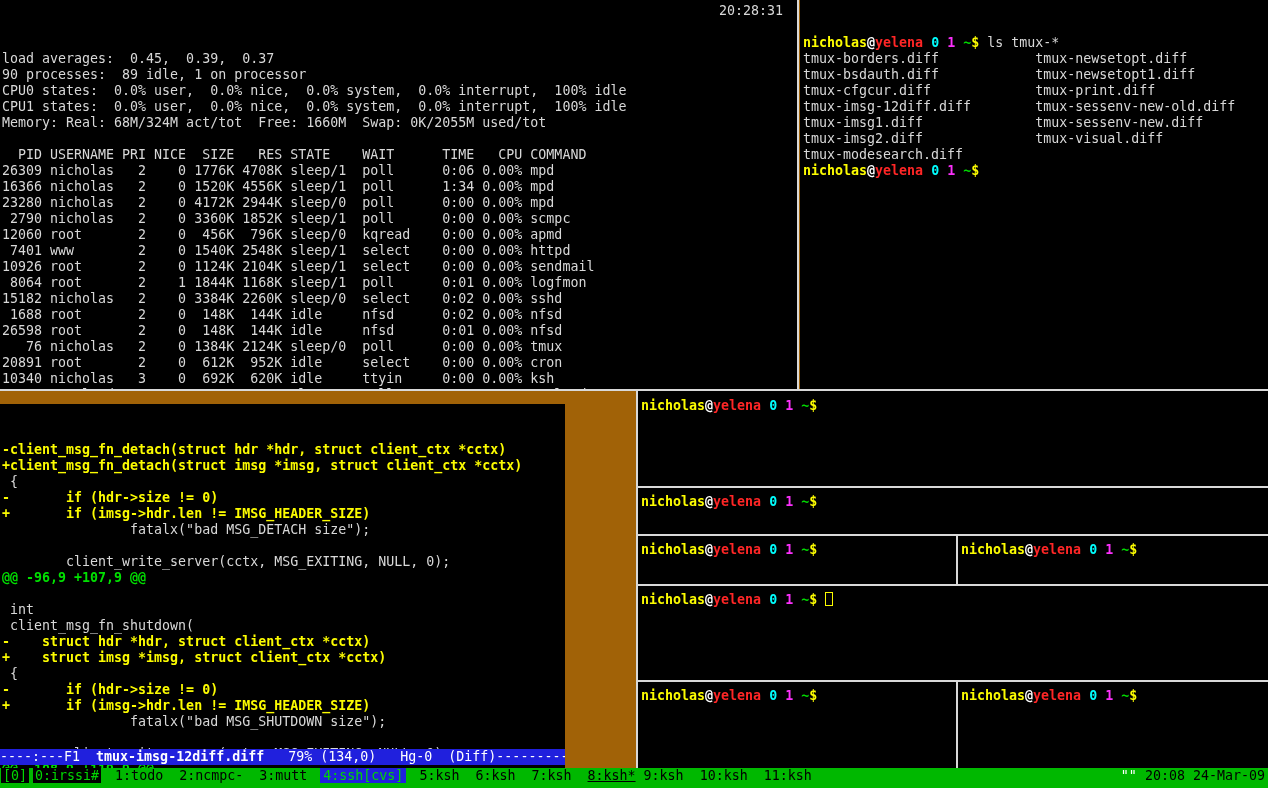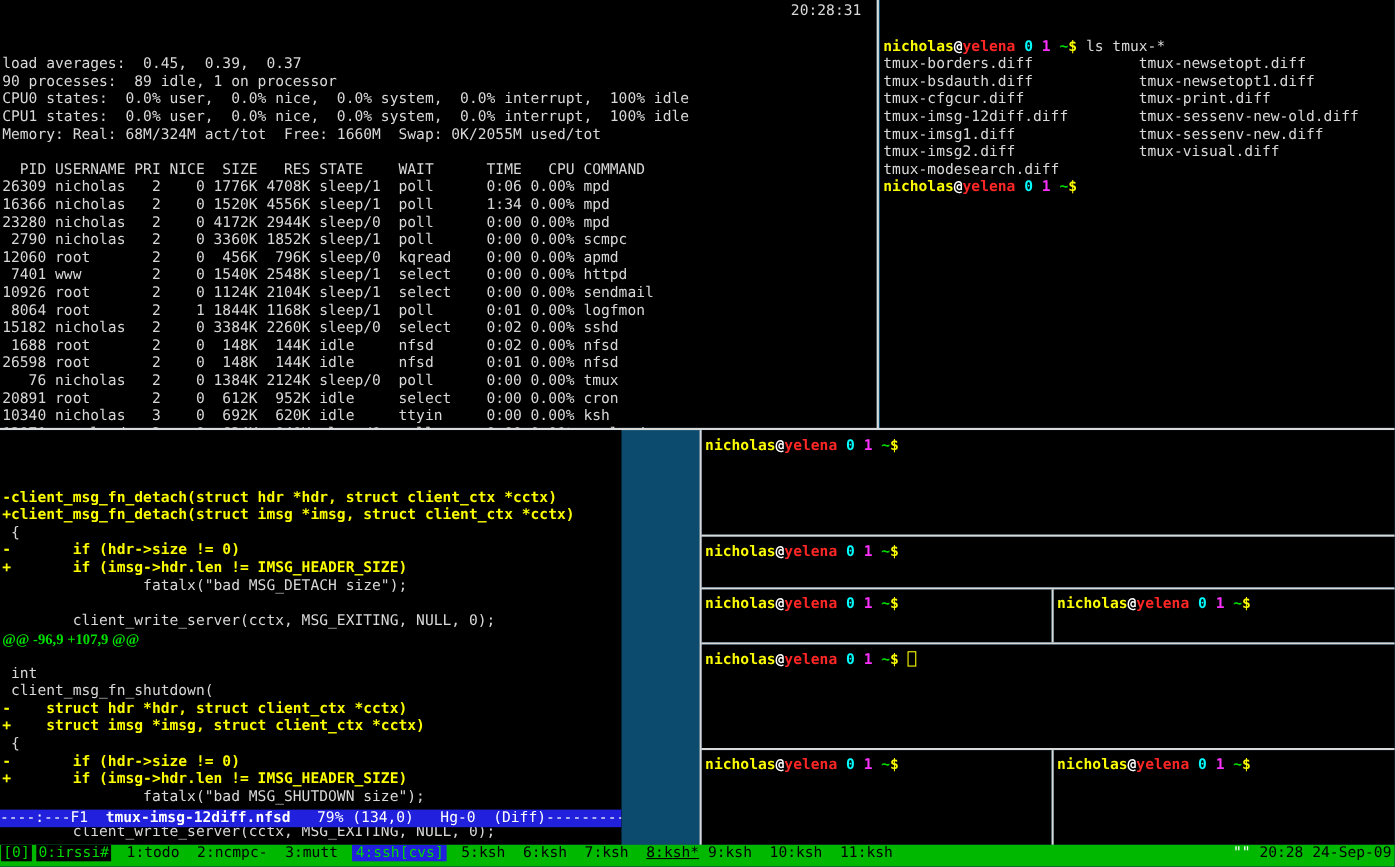--- a/index.html
+++ b/index.html
@@ -1,34 +1,34 @@
 <!DOCTYPE html>
 <html><head>
 <meta charset="utf-8">
 <style>
   * { margin:0; padding:0; box-sizing:border-box; }
   html,body { background:#222; }
   .screen {
-    position:relative; width:1268px; height:788px; background:#0c4a6e;
+    position:relative; width:1268px; height:788px; background:#a16207;
     font-family:"DejaVu Sans Mono", "Liberation Mono", monospace;
     font-size:13.3px; line-height:16px; color:#d8d8d8; overflow:hidden;
   }
   .pane { position:absolute; overflow:hidden; white-space:pre; background:#000; }
   .line { white-space:pre; height:16px; }
   .border { position:absolute; background:#d9d9d9; }
   .b { font-weight:bold; }
   .yel { color:#fcfc00; } .red { color:#ff2626; } .cyn { color:#00fcfc; }
   .mag { color:#fc30fc; } .grn { color:#00d800; } .wht { color:#ffffff; }
   .efg  { color:#d8d8d8; }
   .dchg { color:#fcfc00; font-weight:bold; }
-  .dhunk{ color:#00e000; font-weight:bold;font-family:Liberation Serif, serif; }
+  .dhunk{ color:#00e000; font-weight:bold; }
   .clock { position:absolute; top:3px; right:14px; color:#d8d8d8; }
   #pane-top   { left:0;   top:0;   width:797px; height:389px; padding:3px 0 0 2px; }
   #pane-ls    { left:800px; top:0; width:508px; height:389px; padding:3px 0 0 3px; }
-  #pane-emacs { left:0; top:391px; width:565px; height:377px; padding:22px 0 0 2px; }
+  #pane-emacs { left:0; top:404px; width:565px; height:377px; padding:6px 0 0 2px; }
   .modeline { position:absolute; left:0; top:345px; width:100%; height:16px;
               background:#2020dd; color:#ffffff; white-space:pre; overflow:hidden; }
   .minibuffer { position:absolute; left:0; top:361px; width:100%; height:16px; }
   #pane-a { left:638px; top:391px; width:630px; height:95px; padding:7px 0 0 3px; }
   #pane-b { left:638px; top:488px; width:630px; height:46px; padding:6px 0 0 3px; }
   #pane-c { left:638px; top:536px; width:318px; height:48px; padding:6px 0 0 3px; }
   #pane-d { left:958px; top:536px; width:310px; height:48px; padding:6px 0 0 3px; }
   #pane-e { left:638px; top:586px; width:630px; height:94px; padding:6px 0 0 3px; }
   #pane-f { left:638px; top:682px; width:318px; height:86px; padding:6px 0 0 3px; }
   #pane-g { left:958px; top:682px; width:310px; height:86px; padding:6px 0 0 3px; }
@@ -64,21 +64,21 @@
 
   <div class="pane" id="pane-ls">
     <div id="ls-content"><div class="line"><span class="yel b">nicholas</span><span class="wht b">@</span><span class="red b">yelena</span><span> </span><span class="cyn b">0</span><span> </span><span class="mag b">1</span><span> </span><span class="grn b">~</span><span class="yel b">$</span><span> ls tmux-*</span></div><div class="line">tmux-borders.diff            tmux-newsetopt.diff</div><div class="line">tmux-bsdauth.diff            tmux-newsetopt1.diff</div><div class="line">tmux-cfgcur.diff             tmux-print.diff</div><div class="line">tmux-imsg-12diff.diff        tmux-sessenv-new-old.diff</div><div class="line">tmux-imsg1.diff              tmux-sessenv-new.diff</div><div class="line">tmux-imsg2.diff              tmux-visual.diff</div><div class="line">tmux-modesearch.diff</div><div class="line"><span class="yel b">nicholas</span><span class="wht b">@</span><span class="red b">yelena</span><span> </span><span class="cyn b">0</span><span> </span><span class="mag b">1</span><span> </span><span class="grn b">~</span><span class="yel b">$</span></div></div>
   </div>
 
   <div class="border bv1"></div>
   <div class="border bh-main"></div>
 
   <div class="pane" id="pane-emacs">
     <div id="emacs-content"><div class="line dchg">-client_msg_fn_detach(struct hdr *hdr, struct client_ctx *cctx)</div><div class="line dchg">+client_msg_fn_detach(struct imsg *imsg, struct client_ctx *cctx)</div><div class="line efg"> {</div><div class="line dchg">-       if (hdr-&gt;size != 0)</div><div class="line dchg">+       if (imsg-&gt;hdr.len != IMSG_HEADER_SIZE)</div><div class="line efg">                fatalx("bad MSG_DETACH size");</div><div class="line efg">&nbsp;</div><div class="line efg">        client_write_server(cctx, MSG_EXITING, NULL, 0);</div><div class="line dhunk">@@ -96,9 +107,9 @@</div><div class="line efg">&nbsp;</div><div class="line efg"> int</div><div class="line efg"> client_msg_fn_shutdown(</div><div class="line dchg">-    struct hdr *hdr, struct client_ctx *cctx)</div><div class="line dchg">+    struct imsg *imsg, struct client_ctx *cctx)</div><div class="line efg"> {</div><div class="line dchg">-       if (hdr-&gt;size != 0)</div><div class="line dchg">+       if (imsg-&gt;hdr.len != IMSG_HEADER_SIZE)</div><div class="line efg">                fatalx("bad MSG_SHUTDOWN size");</div><div class="line efg">&nbsp;</div><div class="line efg">        client_write_server(cctx, MSG_EXITING, NULL, 0);</div><div class="line dhunk">@@ -108,9 +119,9 @@</div></div>
-    <div class="modeline"><span>----:---F1  </span><span class="b">tmux-imsg-12diff.nfsd</span><span>   79% (134,0)   Hg-0  (Diff)----------------</span></div>
+    <div class="modeline"><span>----:---F1  </span><span class="b">tmux-imsg-12diff.diff</span><span>   79% (134,0)   Hg-0  (Diff)----------------</span></div>
     <div class="minibuffer"></div>
   </div>
 
   <div class="border bv2"></div>
 
   <div class="pane" id="pane-a"><div class="line"><span class="yel b">nicholas</span><span class="wht b">@</span><span class="red b">yelena</span><span> </span><span class="cyn b">0</span><span> </span><span class="mag b">1</span><span> </span><span class="grn b">~</span><span class="yel b">$</span></div></div>
   <div class="border bh1"></div>
   <div class="pane" id="pane-b"><div class="line"><span class="yel b">nicholas</span><span class="wht b">@</span><span class="red b">yelena</span><span> </span><span class="cyn b">0</span><span> </span><span class="mag b">1</span><span> </span><span class="grn b">~</span><span class="yel b">$</span></div></div>
   <div class="border bh2"></div>
   <div class="pane" id="pane-c"><div class="line"><span class="yel b">nicholas</span><span class="wht b">@</span><span class="red b">yelena</span><span> </span><span class="cyn b">0</span><span> </span><span class="mag b">1</span><span> </span><span class="grn b">~</span><span class="yel b">$</span></div></div>
@@ -86,16 +86,16 @@
   <div class="pane" id="pane-d"><div class="line"><span class="yel b">nicholas</span><span class="wht b">@</span><span class="red b">yelena</span><span> </span><span class="cyn b">0</span><span> </span><span class="mag b">1</span><span> </span><span class="grn b">~</span><span class="yel b">$</span></div></div>
   <div class="border bh3"></div>
   <div class="pane" id="pane-e"><div class="line"><span class="yel b">nicholas</span><span class="wht b">@</span><span class="red b">yelena</span><span> </span><span class="cyn b">0</span><span> </span><span class="mag b">1</span><span> </span><span class="grn b">~</span><span class="yel b">$</span><span class="cursor"></span></div></div>
   <div class="border bh4"></div>
   <div class="pane" id="pane-f"><div class="line"><span class="yel b">nicholas</span><span class="wht b">@</span><span class="red b">yelena</span><span> </span><span class="cyn b">0</span><span> </span><span class="mag b">1</span><span> </span><span class="grn b">~</span><span class="yel b">$</span></div></div>
   <div class="border bv4"></div>
   <div class="pane" id="pane-g"><div class="line"><span class="yel b">nicholas</span><span class="wht b">@</span><span class="red b">yelena</span><span> </span><span class="cyn b">0</span><span> </span><span class="mag b">1</span><span> </span><span class="grn b">~</span><span class="yel b">$</span></div></div>
 
   <div class="statusbar">
     <span class="sb-left" id="sb-left"><span class="sb-win win-mono">[0]</span> <span class="sb-win win-mono">0:irssi#</span>  <span class="sb-win">1:todo</span>  <span class="sb-win">2:ncmpc-</span>  <span class="sb-win">3:mutt</span>  <span class="sb-win win-blue">4:ssh[cvs]</span>  <span class="sb-win">5:ksh</span>  <span class="sb-win">6:ksh</span>  <span class="sb-win">7:ksh</span>  <span class="sb-win win-current">8:ksh*</span> <span class="sb-win">9:ksh</span>  <span class="sb-win">10:ksh</span>  <span class="sb-win">11:ksh</span></span>
-    <span class="sb-right"><span class="wht">""</span> <span>20:28</span> <span>24-Sep-09</span></span>
+    <span class="sb-right"><span class="wht">""</span> <span>20:08</span> <span>24-Mar-09</span></span>
   </div>
 
 </div>
 
 </body></html>

